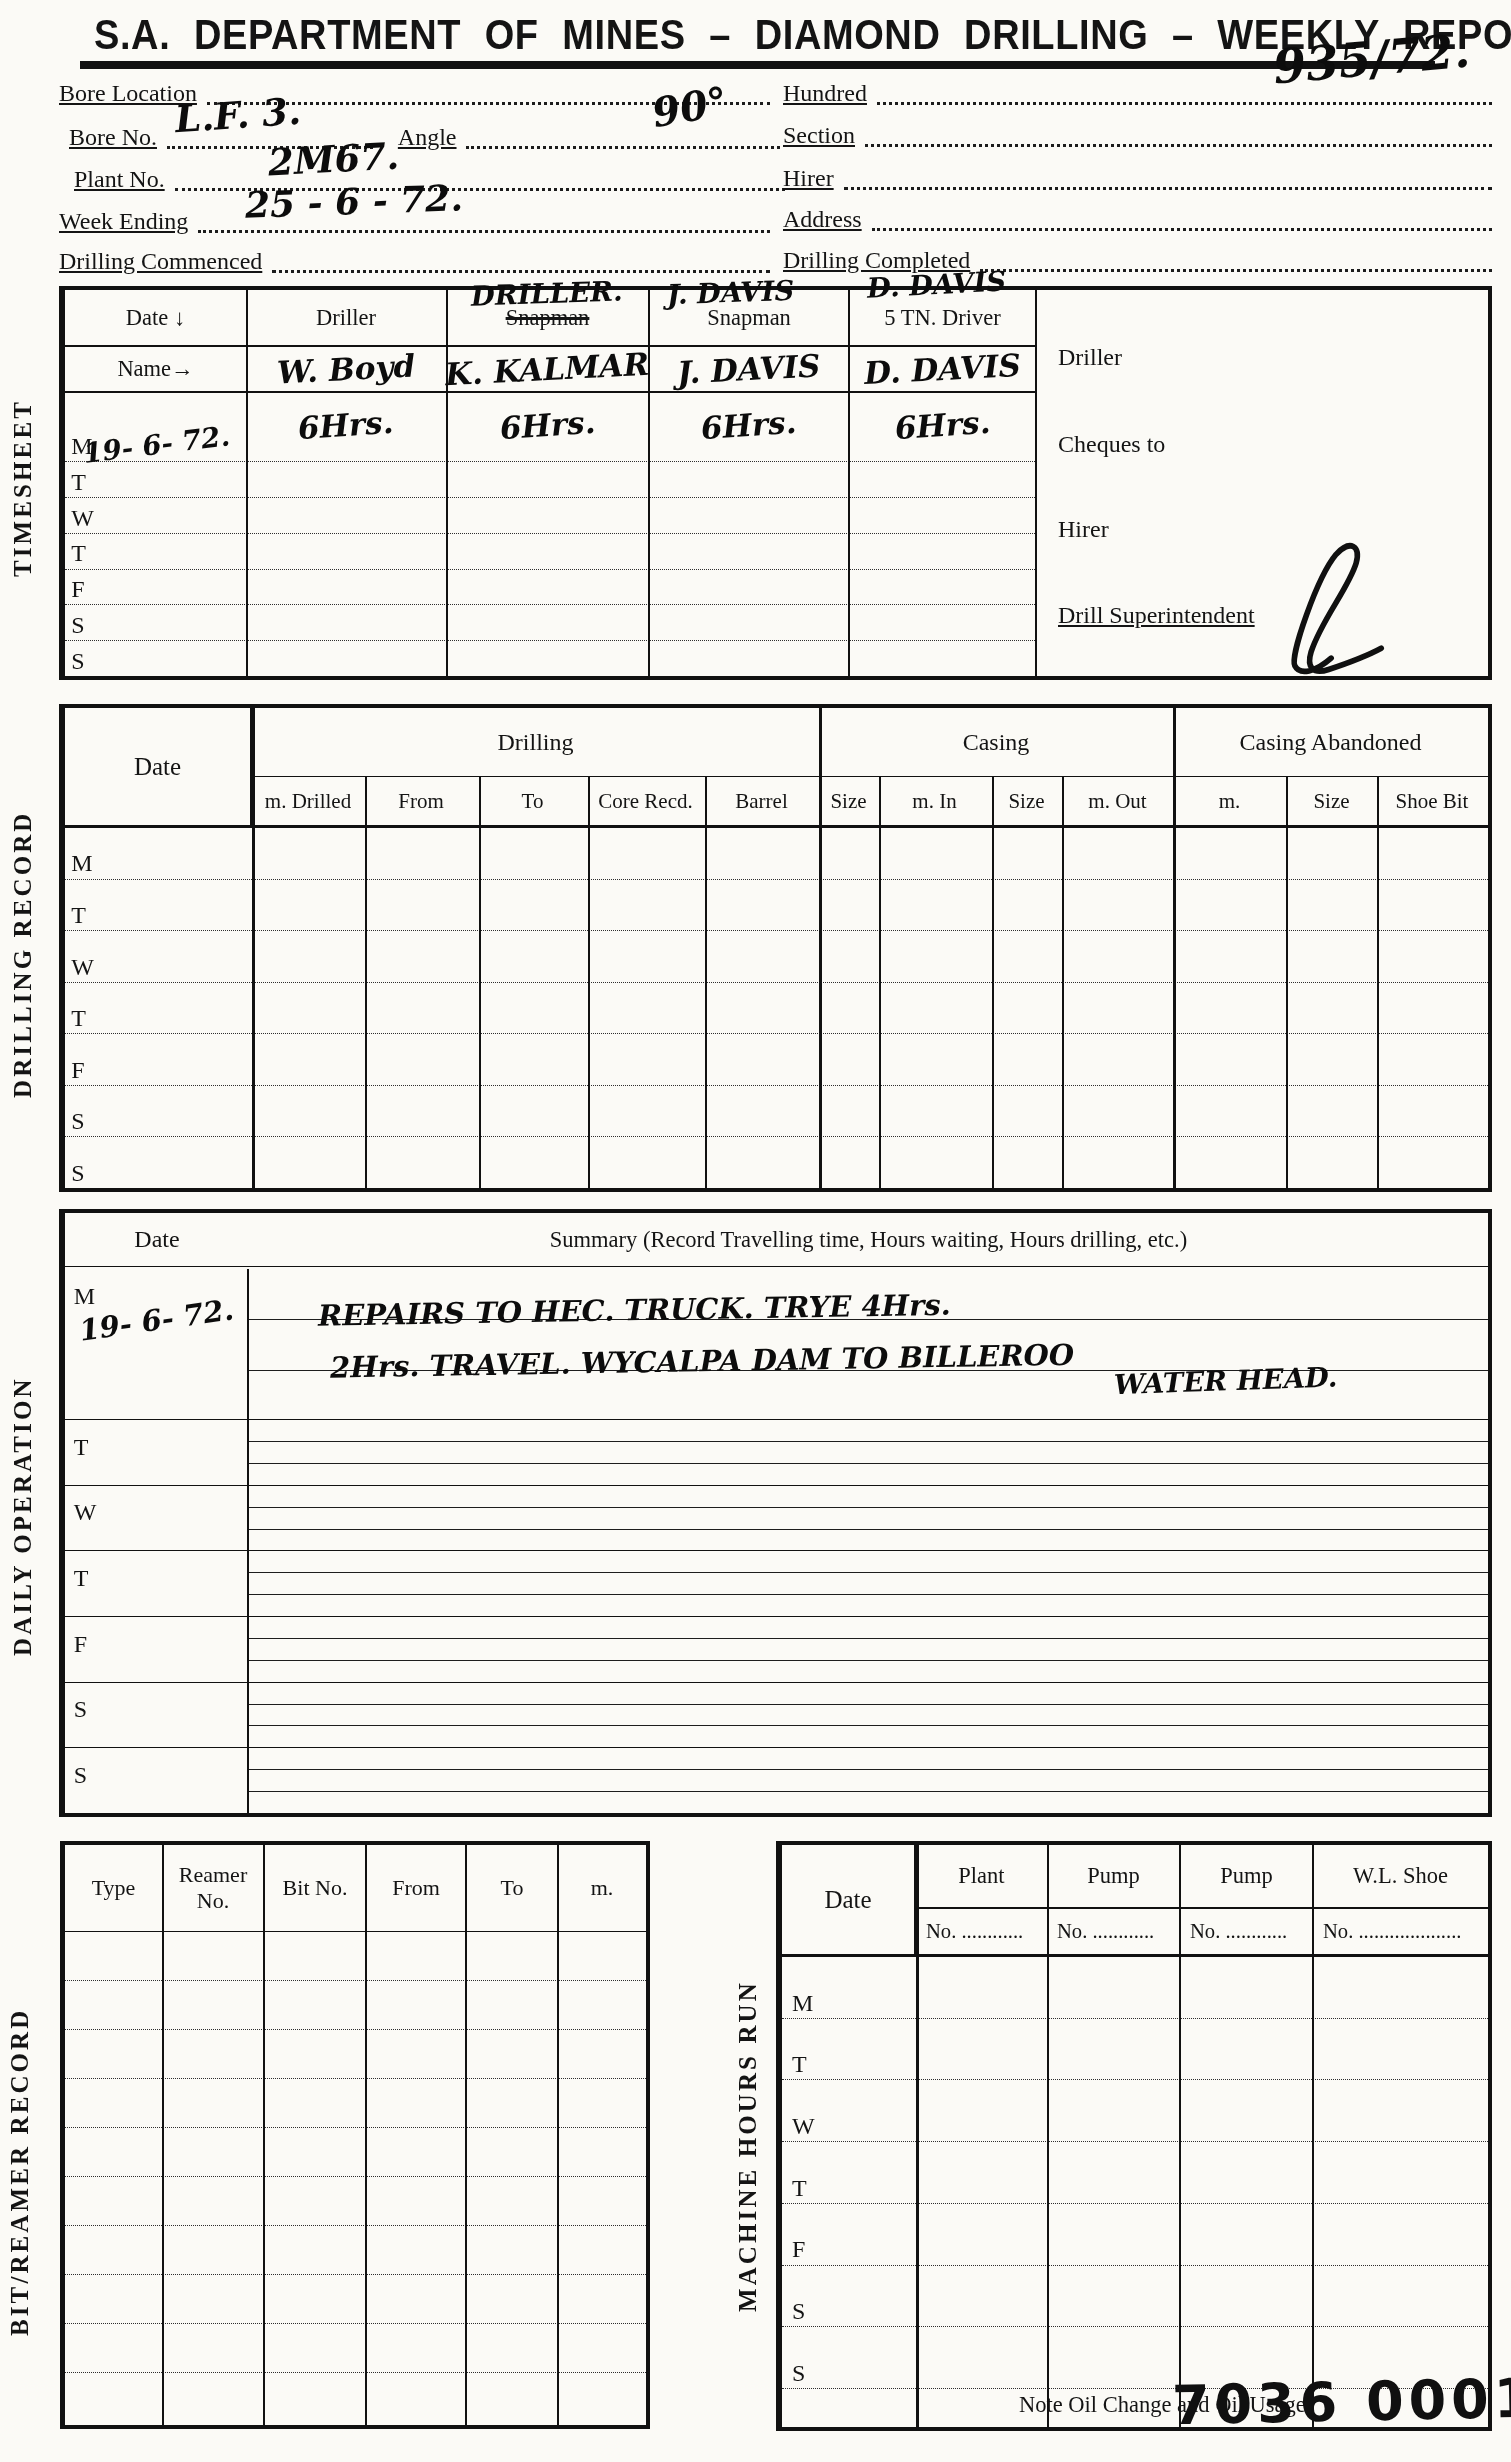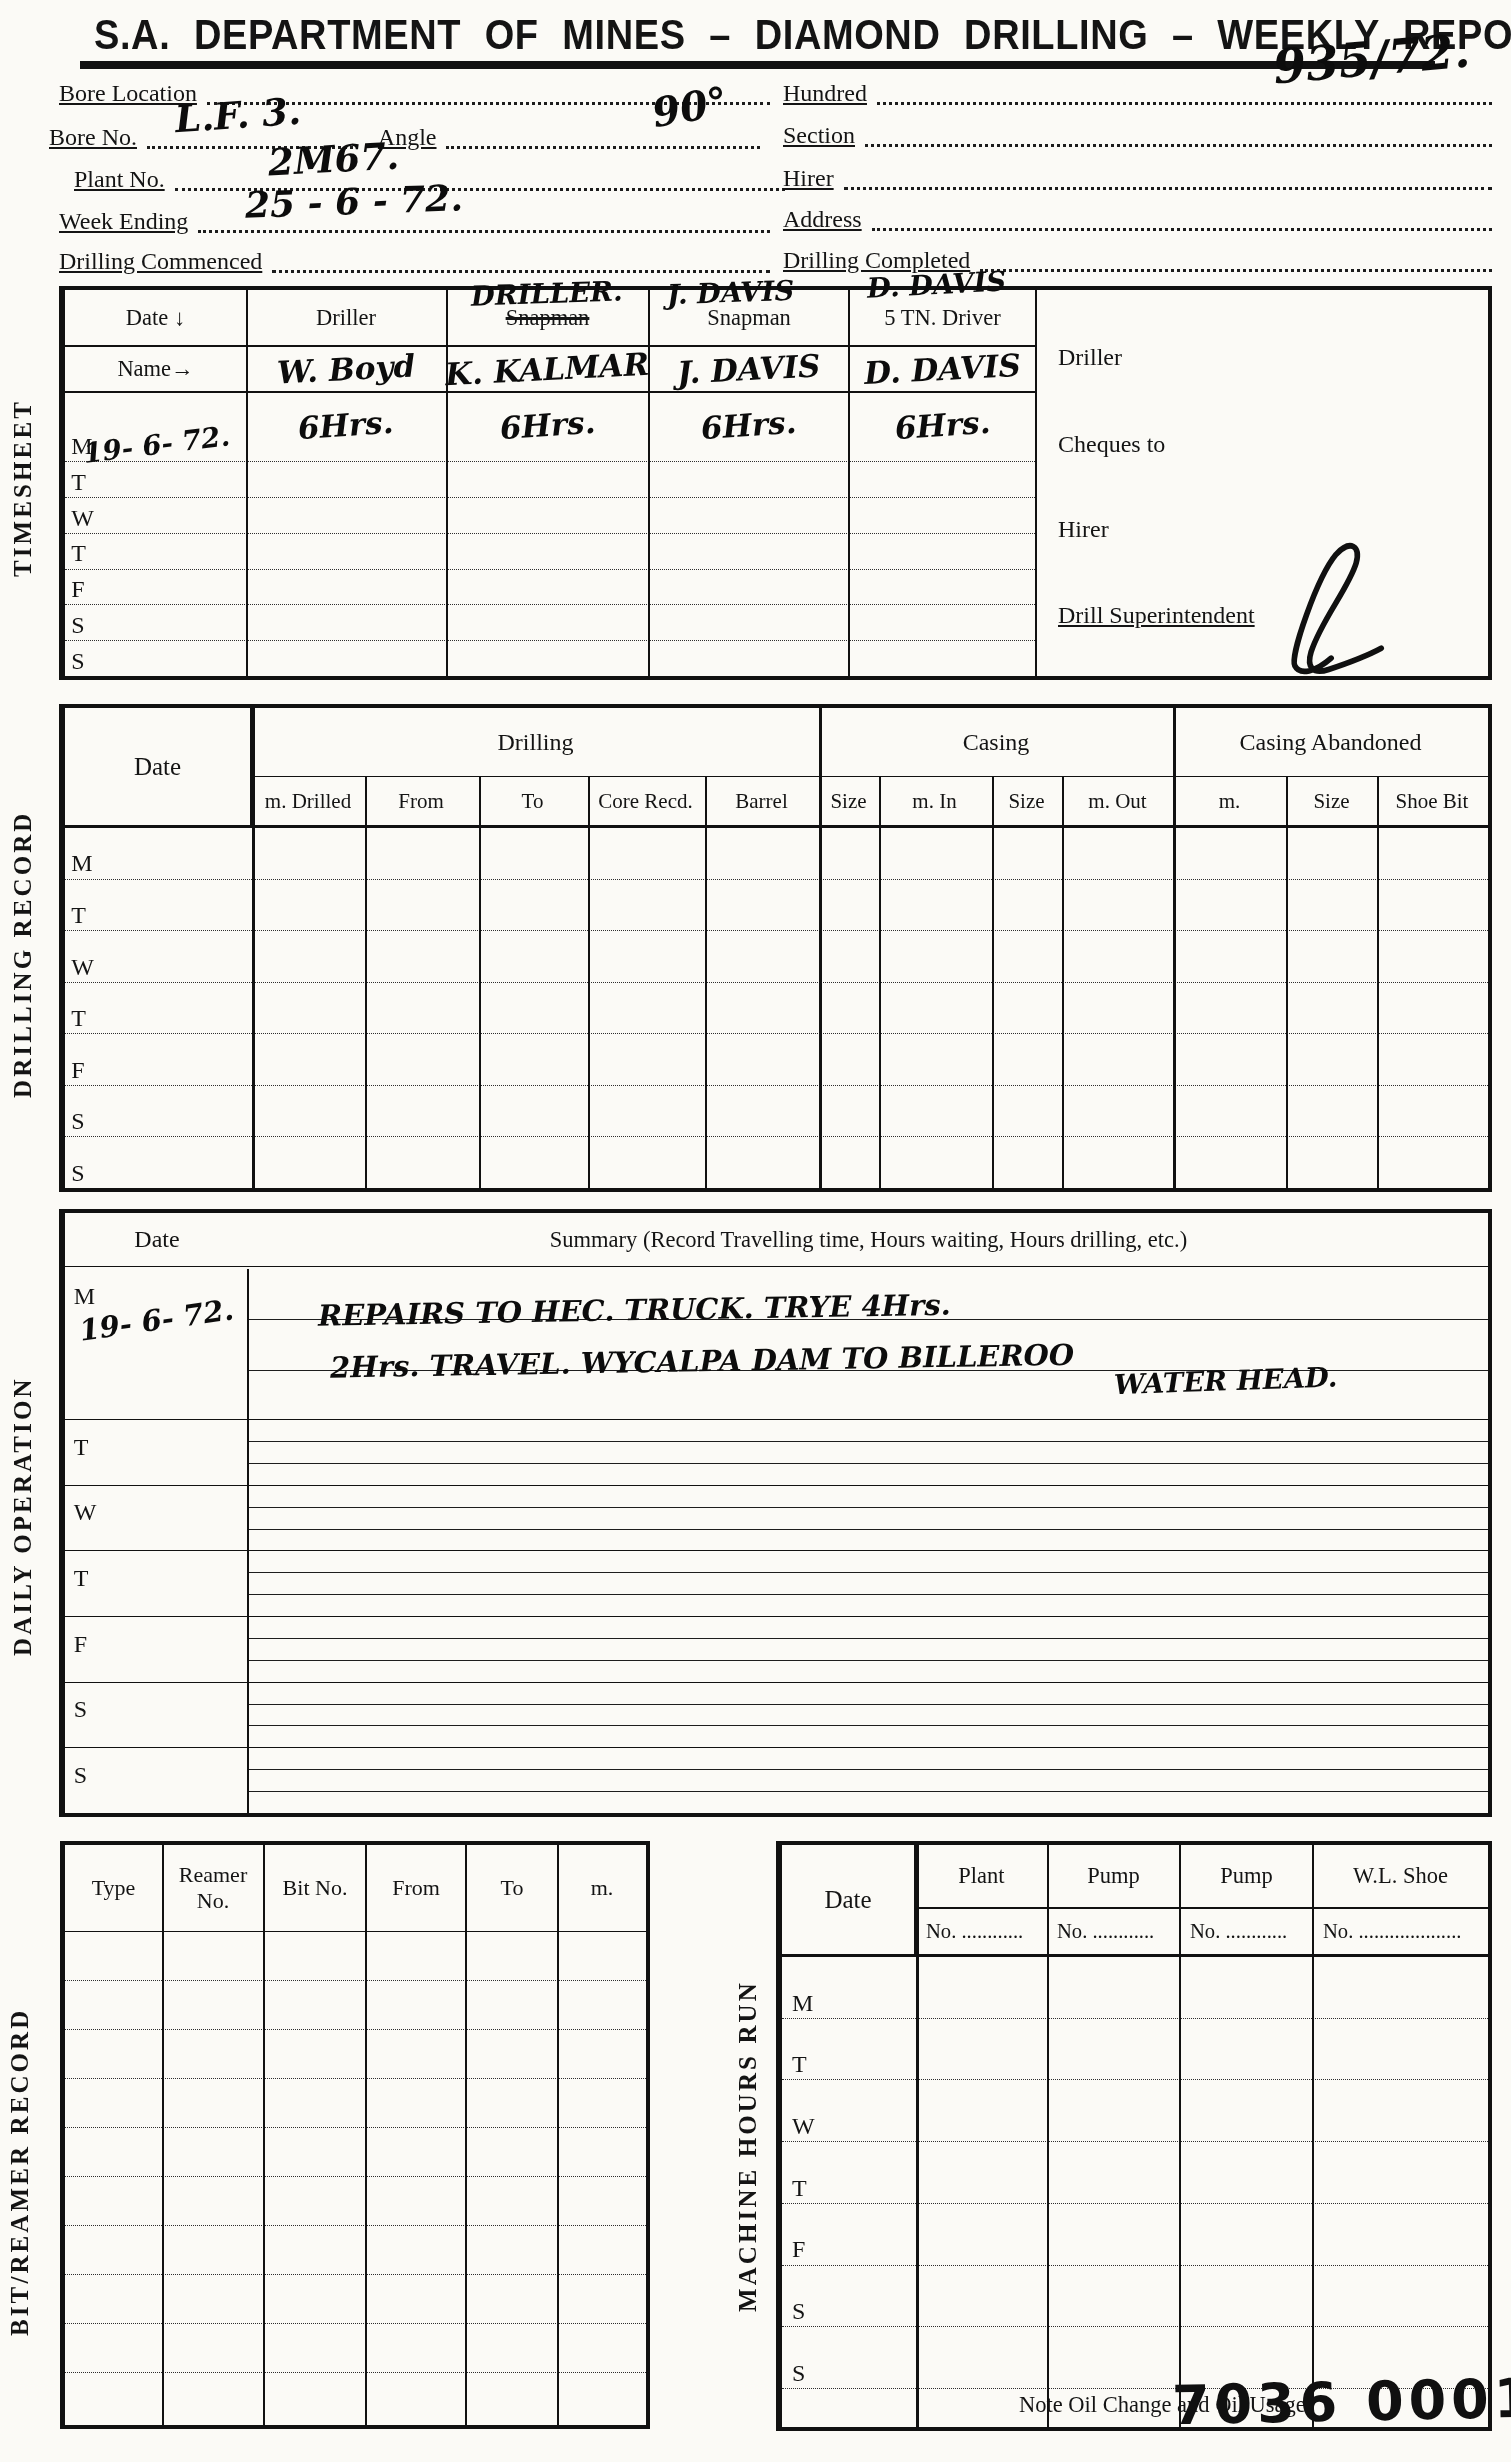--- a/index.html
+++ b/index.html
@@ -126,21 +126,21 @@
 <div class="page">
 
   <div class="title">S.A. DEPARTMENT OF MINES – DIAMOND DRILLING – WEEKLY REPORT</div>
   <div class="title-rule"></div>
   <div class="hw" style="left:1273px; top:35px; font-size:47px; transform:rotate(-5deg);">935/72.</div>
 
   <div class="frow" style="left:59px; top:80px; width:711px;">
     <span class="flabel">Bore Location</span>
     <span class="leader"></span>
   </div>
-  <div class="frow" style="left:49px; top:124px; width:711px;">
+  <div class="frow" style="left:69px; top:124px; width:711px;">
     <span class="flabel">Bore No.</span>
     <span class="leader fixed"></span>
     <span class="flabel mid">Angle</span>
     <span class="leader"></span>
   </div>
   <div class="frow" style="left:59px; top:166px; width:711px;margin-left:15px;">
     <span class="flabel">Plant No.</span>
     <span class="leader"></span>
   </div>
   <div class="frow" style="left:59px; top:208px; width:711px;">

